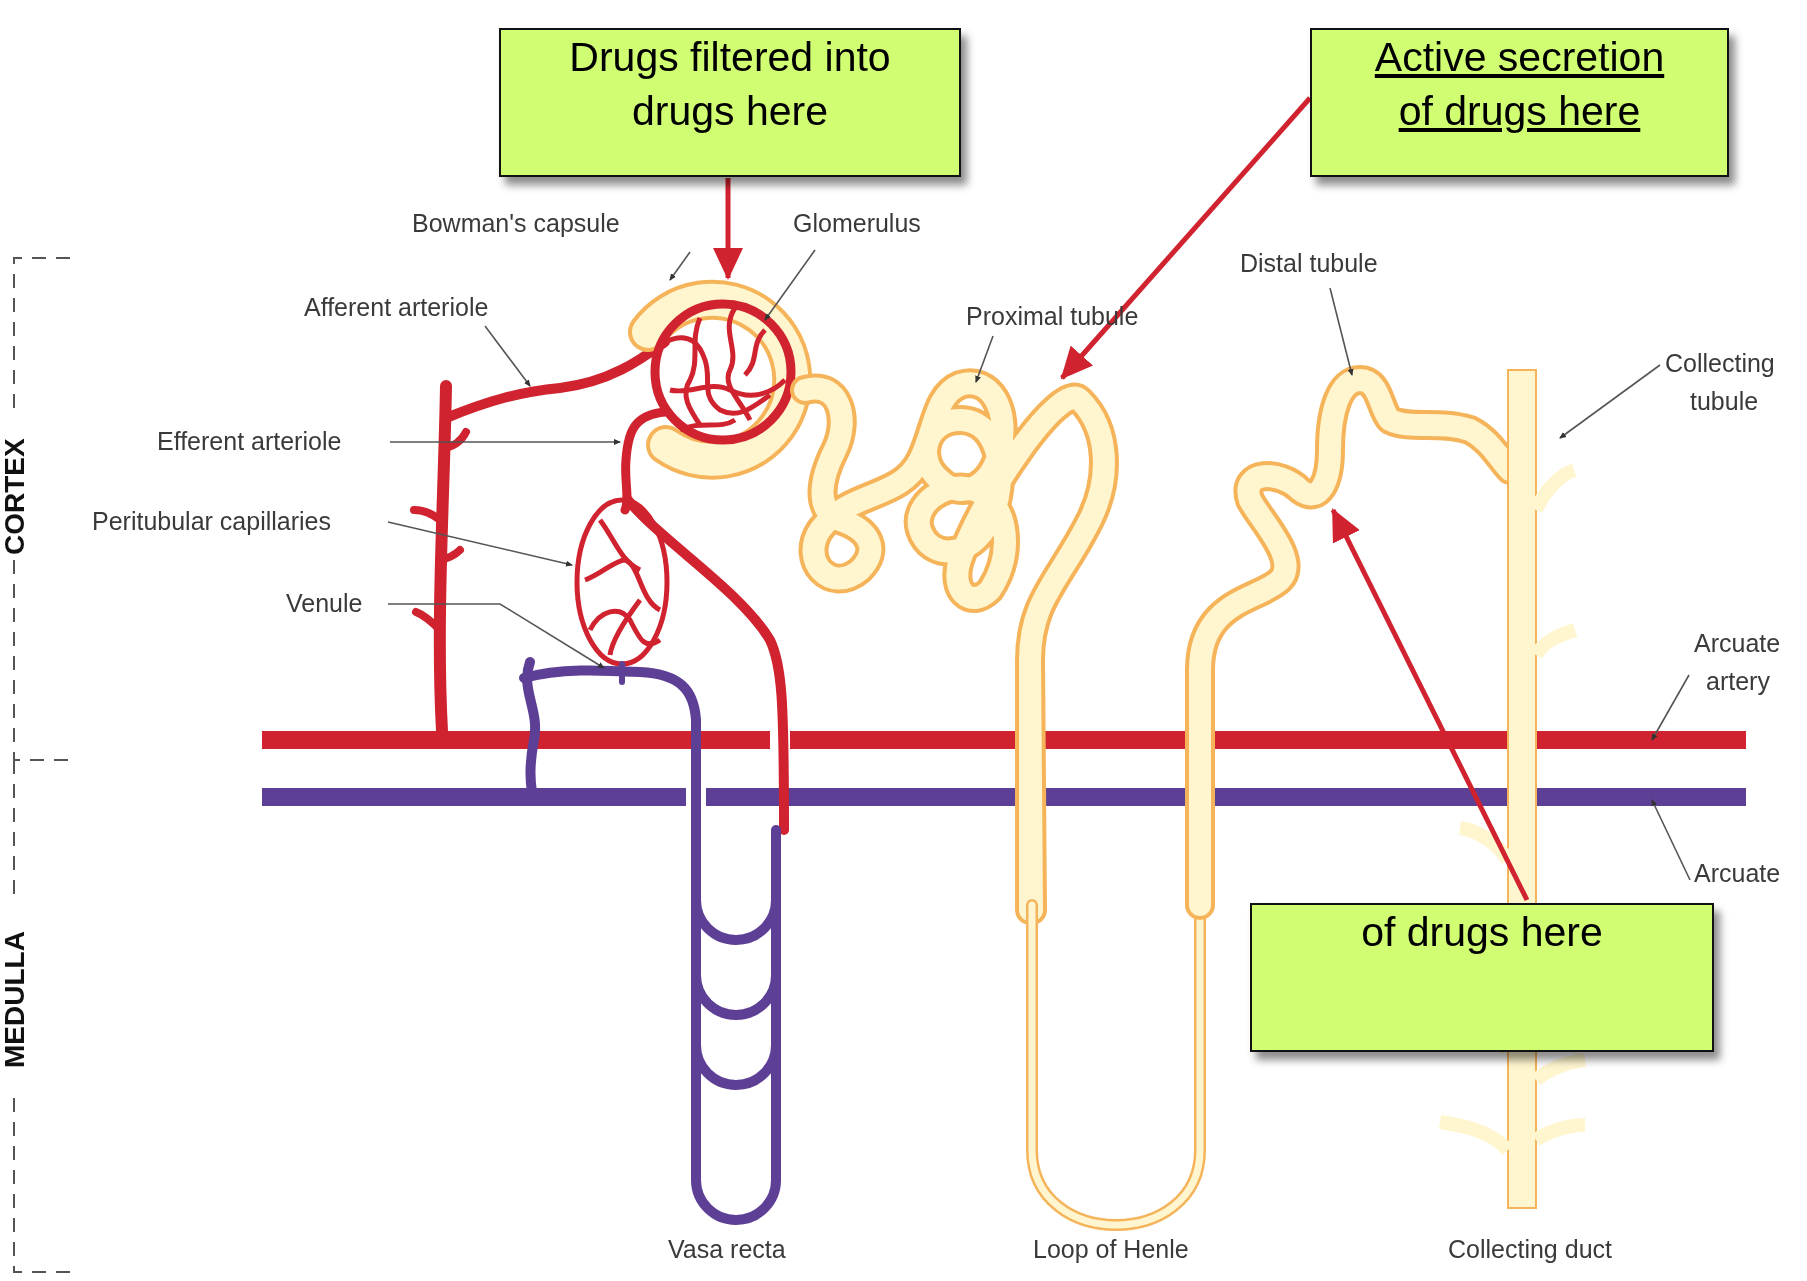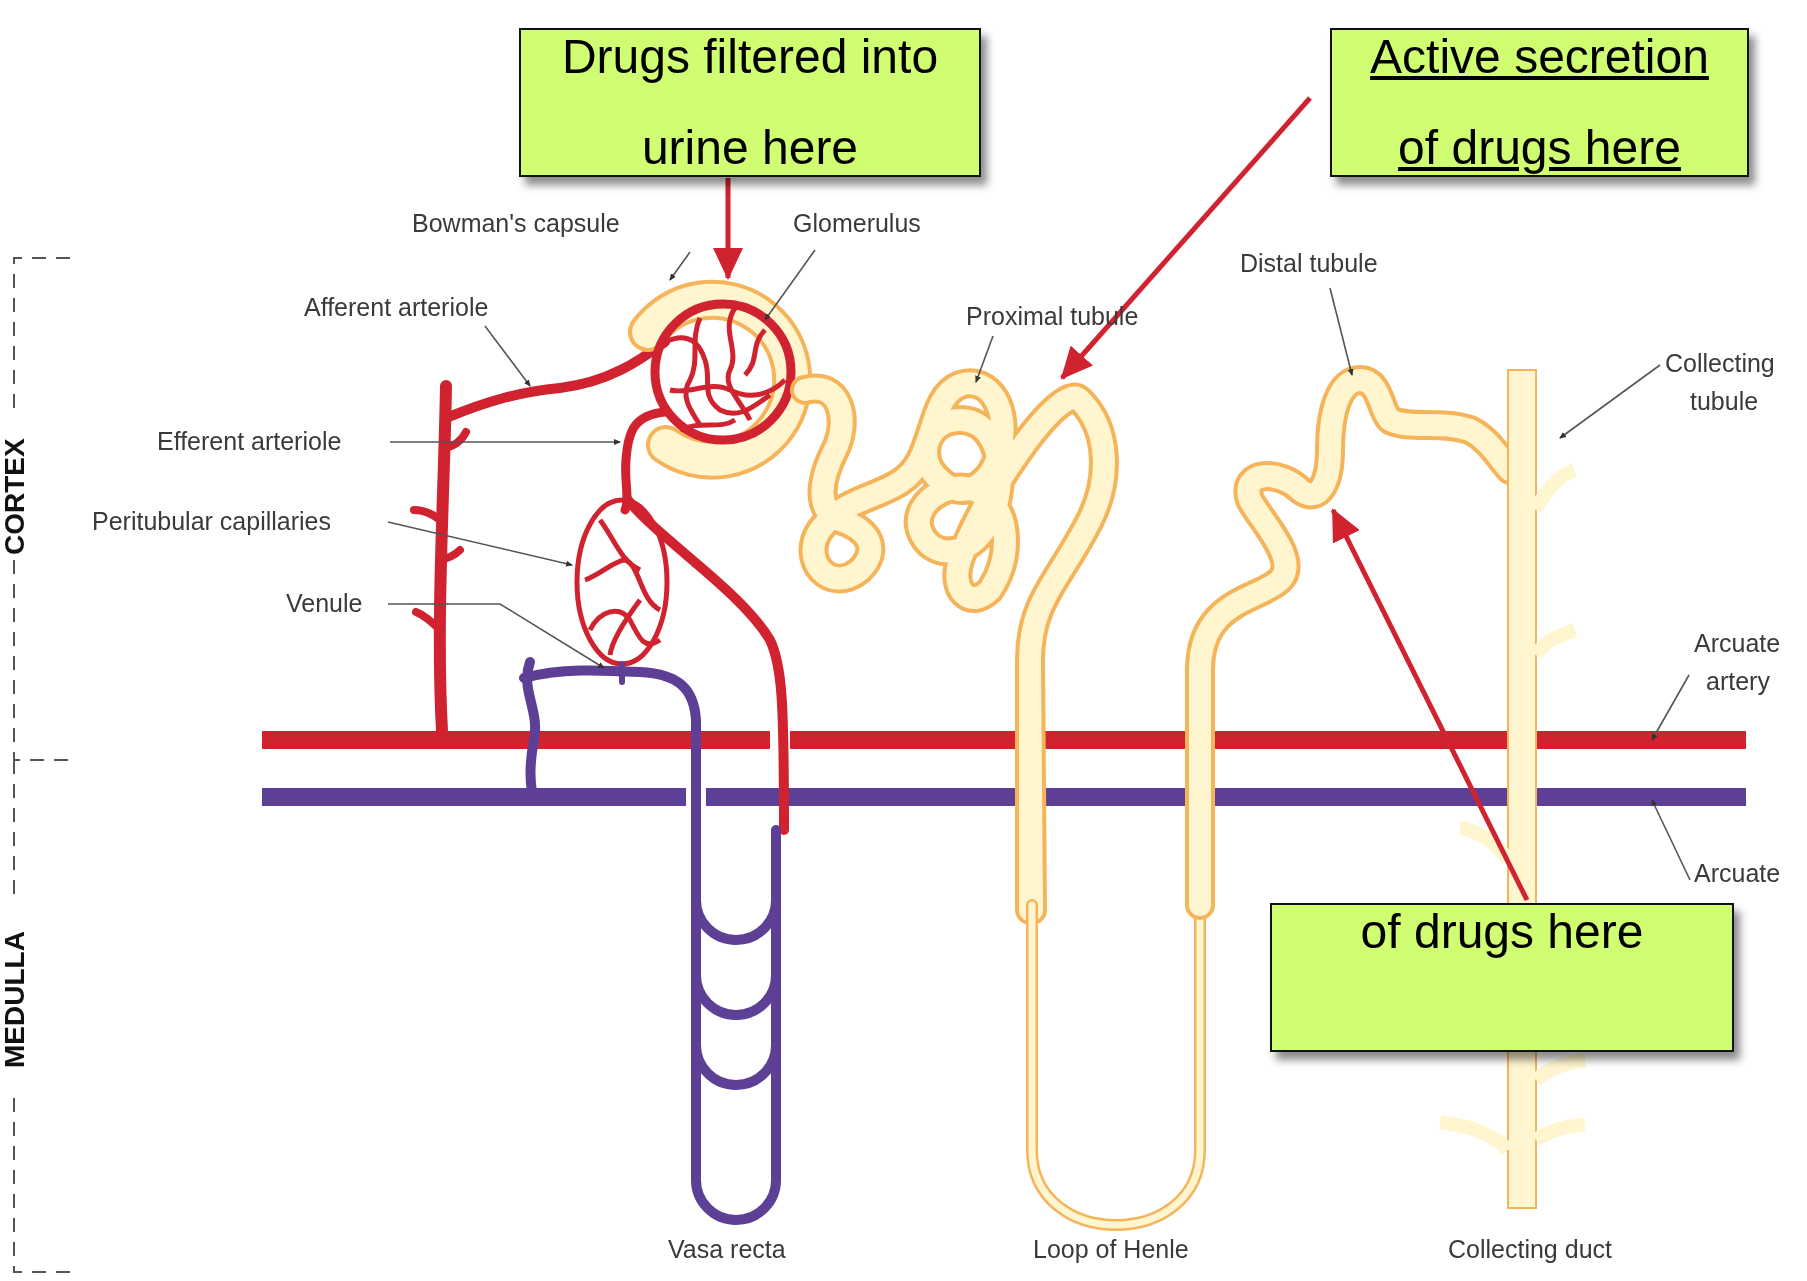--- a/index.html
+++ b/index.html
@@ -3,22 +3,22 @@
 <meta charset="utf-8">
 <style>
   html, body { margin: 0; padding: 0; background: #ffffff; }
   body { width: 1807px; height: 1281px; position: relative; overflow: hidden; font-family: "Liberation Sans", sans-serif; }
   #diagram { position: absolute; left: 0; top: 0; width: 1807px; height: 1281px; }
   .lbl { font-family: "Liberation Sans", sans-serif; font-size: 25px; fill: #3a3a3a; }
   .zone { font-family: "Liberation Sans", sans-serif; font-size: 28px; font-weight: bold; fill: #111; }
   .callout {
     position: absolute; background: #d1fd72; border: 2px solid #111;
     box-shadow: 6px 8px 8px rgba(0,0,0,0.45);
-    font-family: "Liberation Sans", sans-serif; font-size: 48px; line-height: 54px;
-    color: #000; text-align: center; display: flex; flex-direction: column; justify-content: space-between; margin-left: 20px;
+    font-family: "Liberation Sans", sans-serif; font-size: 41px; line-height: 54px;
+    color: #000; text-align: center; display: flex; flex-direction: column; justify-content: flex-start;
   }
   .callout span { display: block; }
 </style>
 </head>
 <body>
 
 <svg id="diagram" viewBox="0 0 1807 1281" xmlns="http://www.w3.org/2000/svg">
   <defs>
     <marker id="lead-arrow" markerWidth="8" markerHeight="8" refX="6" refY="4" orient="auto" markerUnits="userSpaceOnUse">
       <path d="M0,1 L7,4 L0,7 z" fill="#333"></path>
@@ -150,21 +150,21 @@
   <text class="lbl" x="1694" y="652">Arcuate</text>
   <text class="lbl" x="1706" y="690">artery</text>
   <text class="lbl" x="1694" y="882">Arcuate</text>
   <text class="lbl" x="668" y="1258">Vasa recta</text>
   <text class="lbl" x="1033" y="1258">Loop of Henle</text>
   <text class="lbl" x="1448" y="1258">Collecting duct</text>
 </svg>
 
 <div class="callout" style="left:499px; top:28px; width:458px; height:145px;">
   <span>Drugs filtered into</span>
-  <span>urine here</span>
+  <span>drugs here</span>
 </div>
 <div class="callout" style="left:1310px; top:28px; width:415px; height:145px;text-decoration:underline;">
   <span>Active secretion</span>
   <span>of drugs here</span>
 </div>
 <div class="callout" style="left:1250px; top:903px; width:460px; height:145px;">
   <span>of drugs here</span>
 </div>
 
 </body></html>

